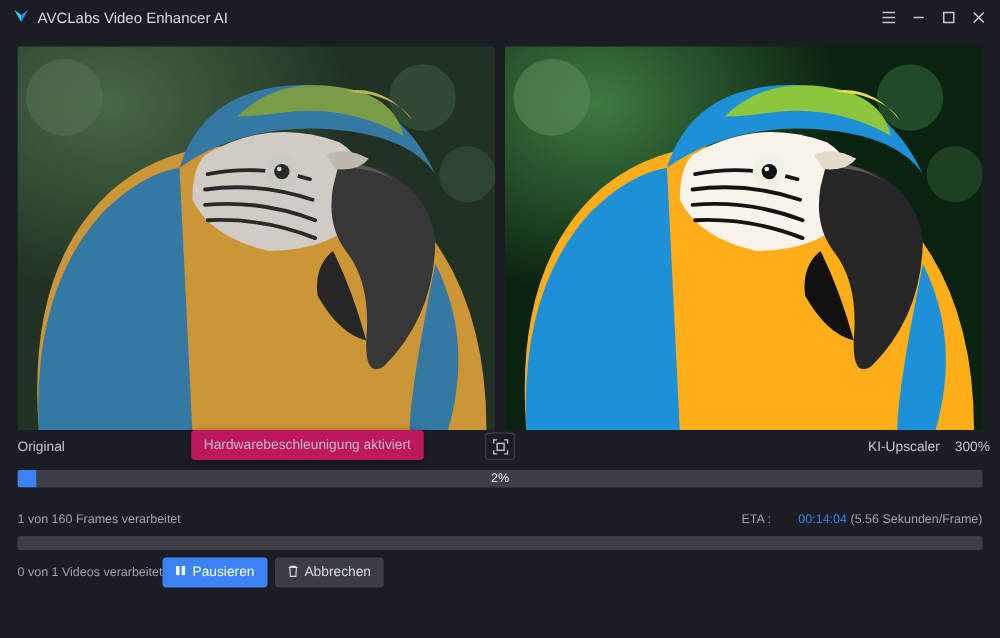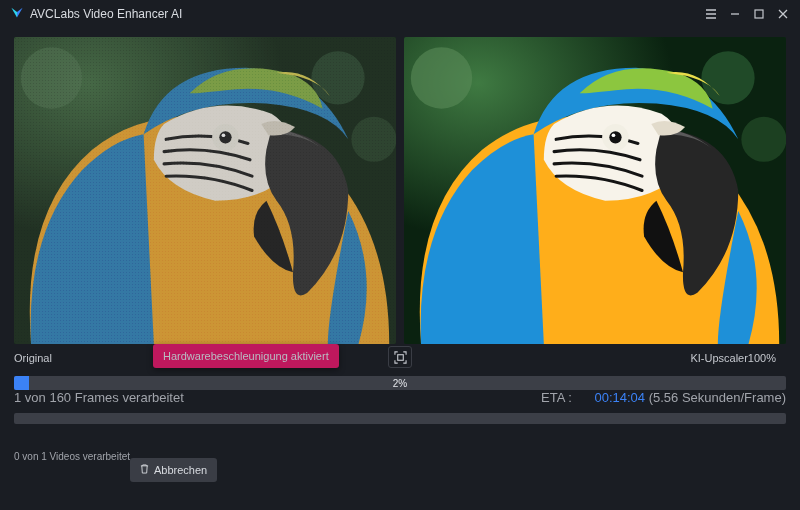--- a/index.html
+++ b/index.html
@@ -9,41 +9,41 @@
 .brand { display:flex; align-items:center; gap:6px; }
 .brand-icon { width:14px; height:14px; }
 .brand-text { font-size:12px; color:#d8dbe0; }
 .titlebar-ctrls { display:flex; align-items:center; gap:2px; }
 .titlebar-ctrls .ctrl { width:22px; height:20px; display:flex; align-items:center; justify-content:center; color:#c5c8ce; cursor:pointer; }
 
 .preview-row { display:flex; gap:8px; padding:9px 14px 6px 14px; }
 .preview-pane { flex:1; height:307px; background:#0e2b14; position:relative; overflow:hidden; border-radius:2px; }
 .parrot-wrap { position:absolute; inset:0; }
 
-.label-row { display:flex; align-items:center; justify-content:space-between; padding:2px 24px 6px 14px; font-size:11px; position:relative; }
+.label-row { display:flex; align-items:center; justify-content:space-between; padding:2px 8px 6px 14px; font-size:11px; position:relative; }
 .label-left { color:#c5c8ce; }
-.label-right { display:flex; align-items:flex-end; color:#c5c8ce; }
+.label-right { display:flex; align-items:flex-end; gap:12px; color:#c5c8ce; }
 .tooltip { position:absolute; left:153px; top:-6px; background:#be185d; padding:6px 10px; border-radius:3px; font-size:11px; color:#b9bcc3; box-shadow:0 2px 6px rgba(0,0,0,0.4); }
 .center-btn { width:24px; height:22px; display:flex; align-items:center; justify-content:center; border:1px solid #3a3d45; border-radius:3px; cursor:pointer; position:absolute; left:50%; transform:translateX(-50%); top:-4px;}
 
 .progress-section { padding:6px 14px 0 14px; }
 .progress-bar { height:14px; background:#3c3f47; border-radius:2px; position:relative; overflow:hidden; }
 .progress-fill { position:absolute; left:0; top:0; bottom:0; background:#3b82f6; width:2%; }
 .progress-text { position:absolute; left:50%; top:50%; transform:translate(-50%,-50%); font-size:10px; color:#e5e7eb; }
-.progress-meta { display:flex; justify-content:space-between; font-size:13px; color:#a1a4ab; margin-top:0; }
+.progress-meta { display:flex; justify-content:space-between; font-size:10px; color:#a1a4ab; margin-top:20px; }
 .progress-meta .eta-time { color:#3b82f6;padding-left:19px; }
 
 .progress-bar2-wrap { margin-top:8px; }
 .progress-bar2 { height:11px; background:#3c3f47; border-radius:2px; }
 .footer-row { display:flex; align-items:center; margin-top:6px; }
 .footer-left { font-size:10px; color:#a1a4ab; }
 .footer-btns { display:flex; gap:6px; }
 .btn { height:24px; padding:0 10px; border-radius:3px; font-size:11px; display:flex; align-items:center; gap:5px; cursor:pointer; border:none; }
 .btn-primary { background:#3b82f6; color:#fff; }
-.btn-secondary { background:#3a3d45; color:#d8dbe0;margin-top:28px; }
+.btn-secondary { background:#3a3d45; color:#d8dbe0; }
 
 
 .noisy { filter:contrast(0.82) brightness(0.95) saturate(0.9); }
 .noisy::after { content:""; position:absolute; inset:0; background-image:radial-gradient(#000 0.5px, transparent 0.5px); background-size:3px 3px; opacity:0.18; mix-blend-mode:overlay; }
 </style>
 </head>
 <body>
 
 <div class="titlebar">
   <div class="brand">
@@ -157,21 +157,21 @@
   <span class="label-left">Original</span>
   <div class="center-btn">
     <svg width="13" height="13" viewBox="0 0 14 14">
         <rect x="4" y="4" width="6" height="6" fill="none" stroke="#c5c8ce" stroke-width="1.2"></rect>
         <path d="M1 4V1h3 M13 4V1h-3 M1 10v3h3 M13 10v3h-3" stroke="#c5c8ce" stroke-width="1.2" fill="none"></path>
       </svg>
   </div>
   <div class="tooltip">Hardwarebeschleunigung aktiviert</div>
   <div class="label-right">
     <span>KI-Upscaler</span>
-    <span>100%</span>
+    <span>300%</span>
   </div>
 </div>
 
 <div class="progress-section">
   <div class="progress-bar">
     <div class="progress-fill"></div>
     <span class="progress-text">2%</span>
   </div>
   <div class="progress-meta">
     <span>1 von 160 Frames verarbeitet</span>
@@ -180,20 +180,27 @@
       <span class="eta-time">00:14:04</span>
       <span>(5.56 Sekunden/Frame)</span>
     </span>
   </div>
 
   <div class="progress-bar2-wrap">
     <div class="progress-bar2"></div>
     <div class="footer-row">
       <span class="footer-left">0 von 1 Videos verarbeitet</span>
       <div class="footer-btns">
+        <button class="btn btn-primary">
+          <span><svg width="9" height="9" viewBox="0 0 10 10">
+                <rect x="1" y="1" width="3" height="8" fill="#fff"></rect>
+                <rect x="6" y="1" width="3" height="8" fill="#fff"></rect>
+              </svg></span>
+          <span>Pausieren</span>
+        </button>
         <button class="btn btn-secondary">
           <span><svg width="9" height="10" viewBox="0 0 10 11">
                 <path d="M1 2h8 M3 2V1h4v1 M2 2l.6 8h4.8L8 2" fill="none" stroke="#d8dbe0" stroke-width="1"></path>
               </svg></span>
           <span>Abbrechen</span>
         </button>
       </div>
     </div>
   </div>
 </div>

